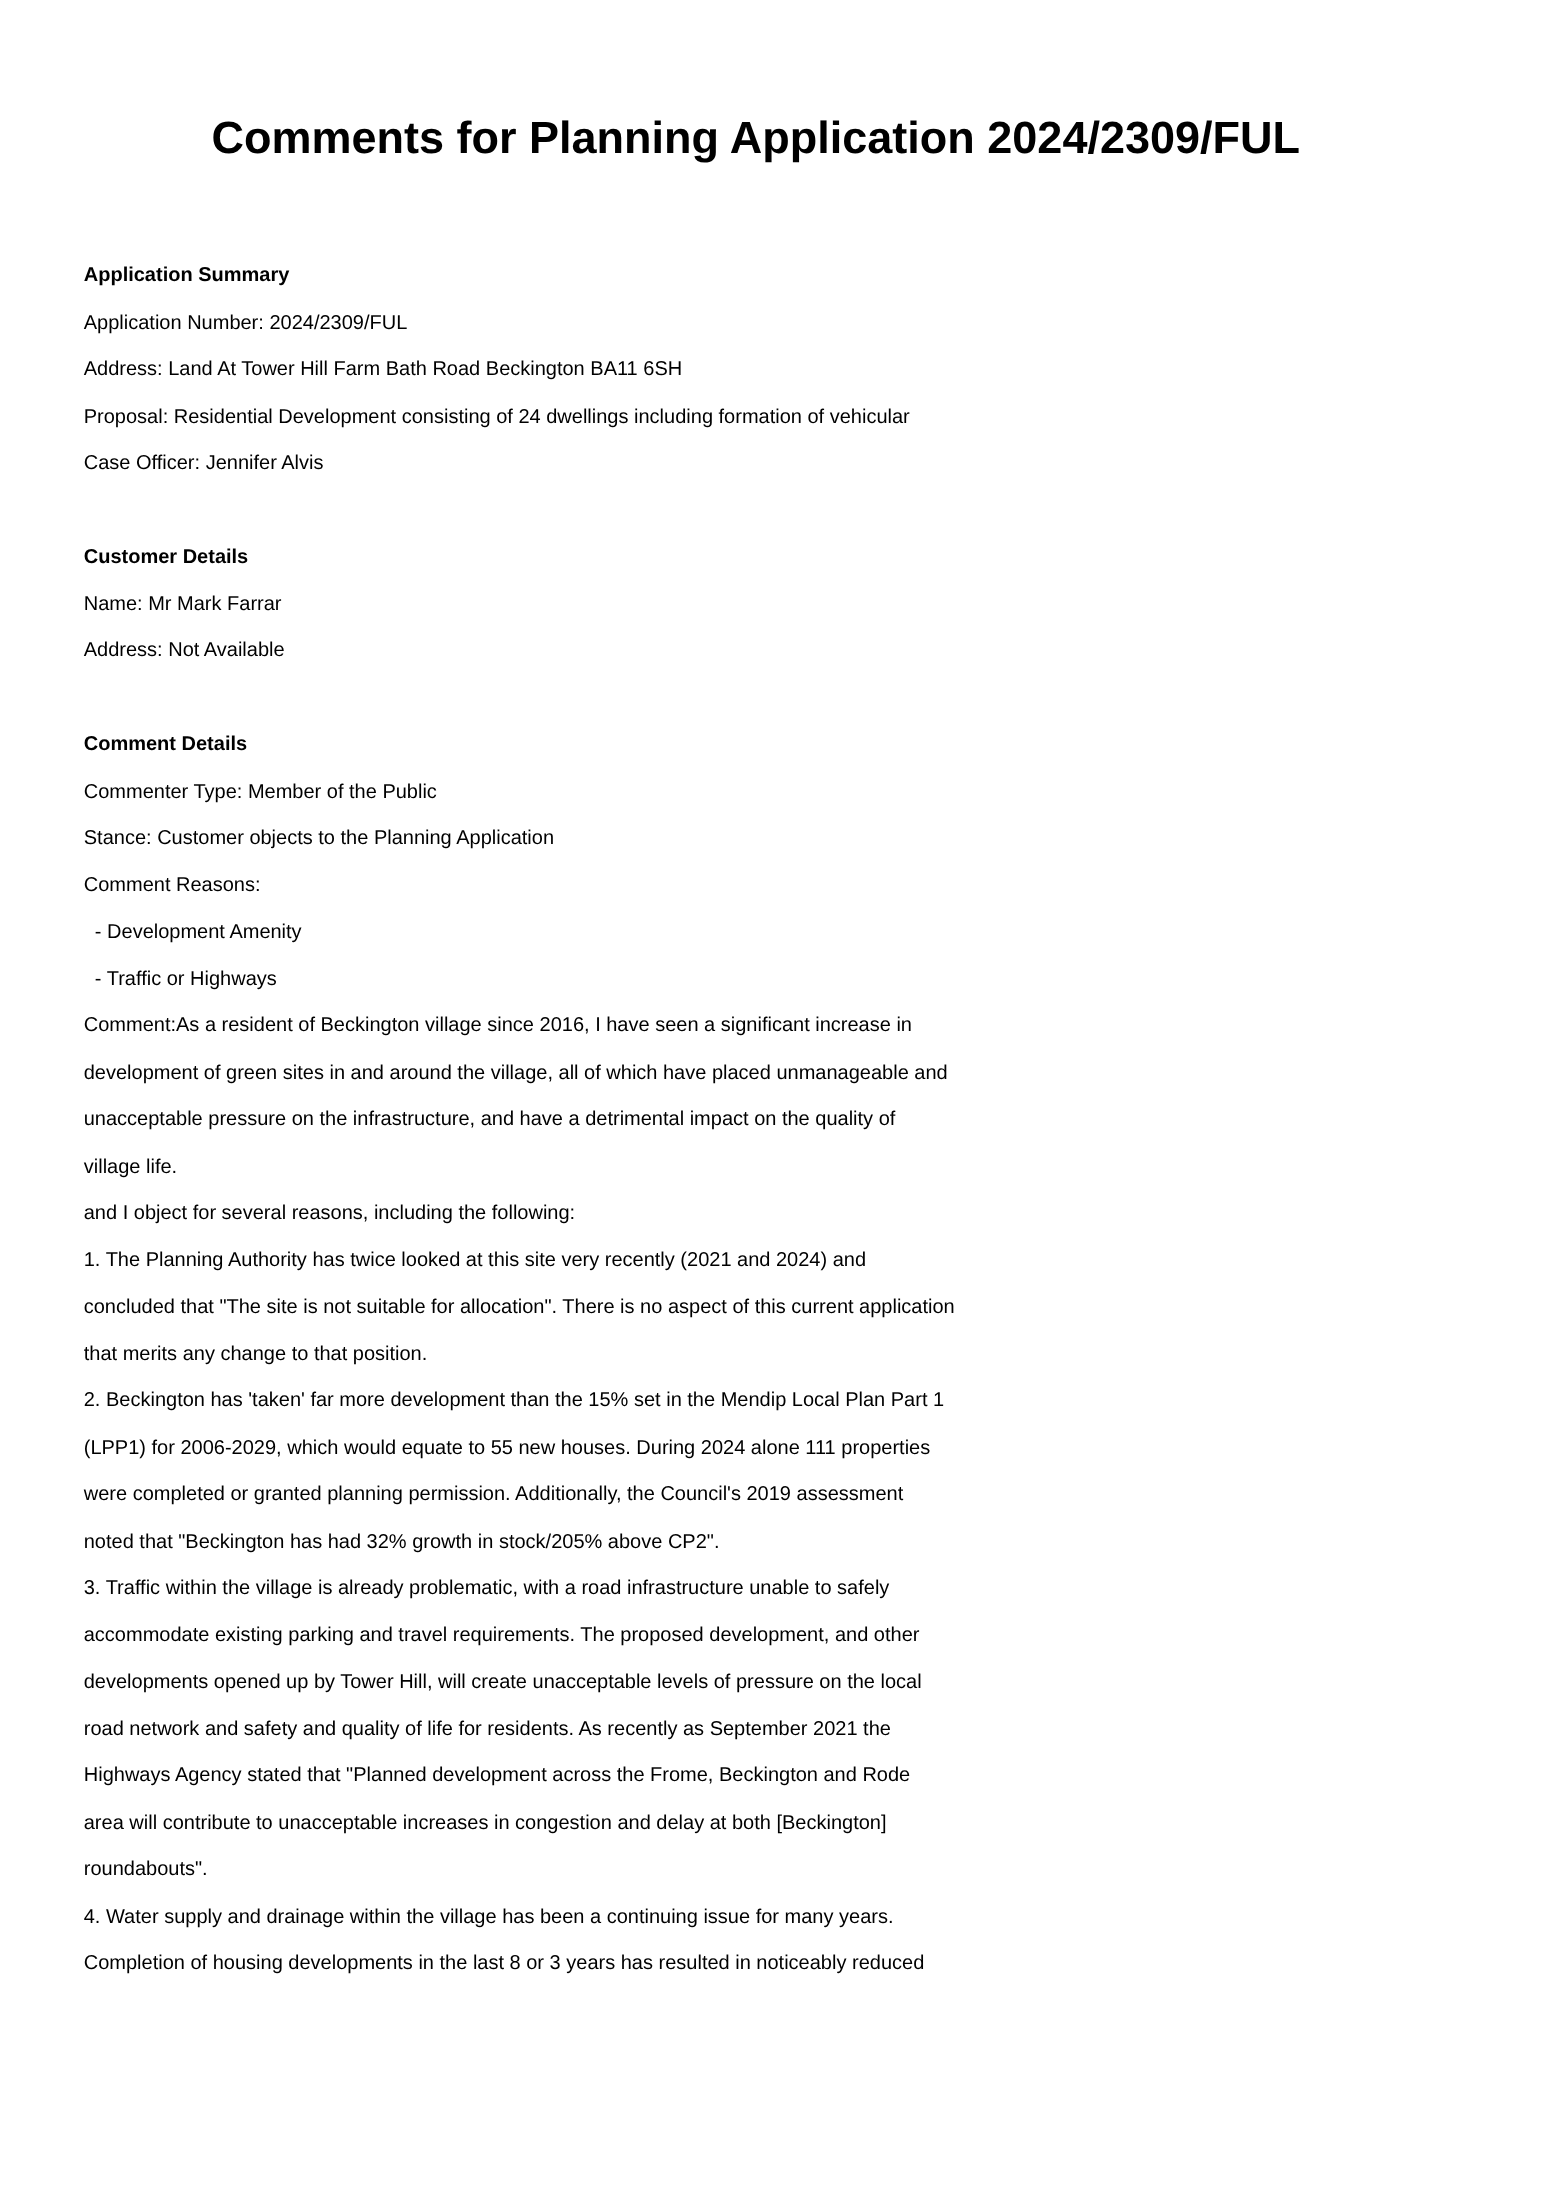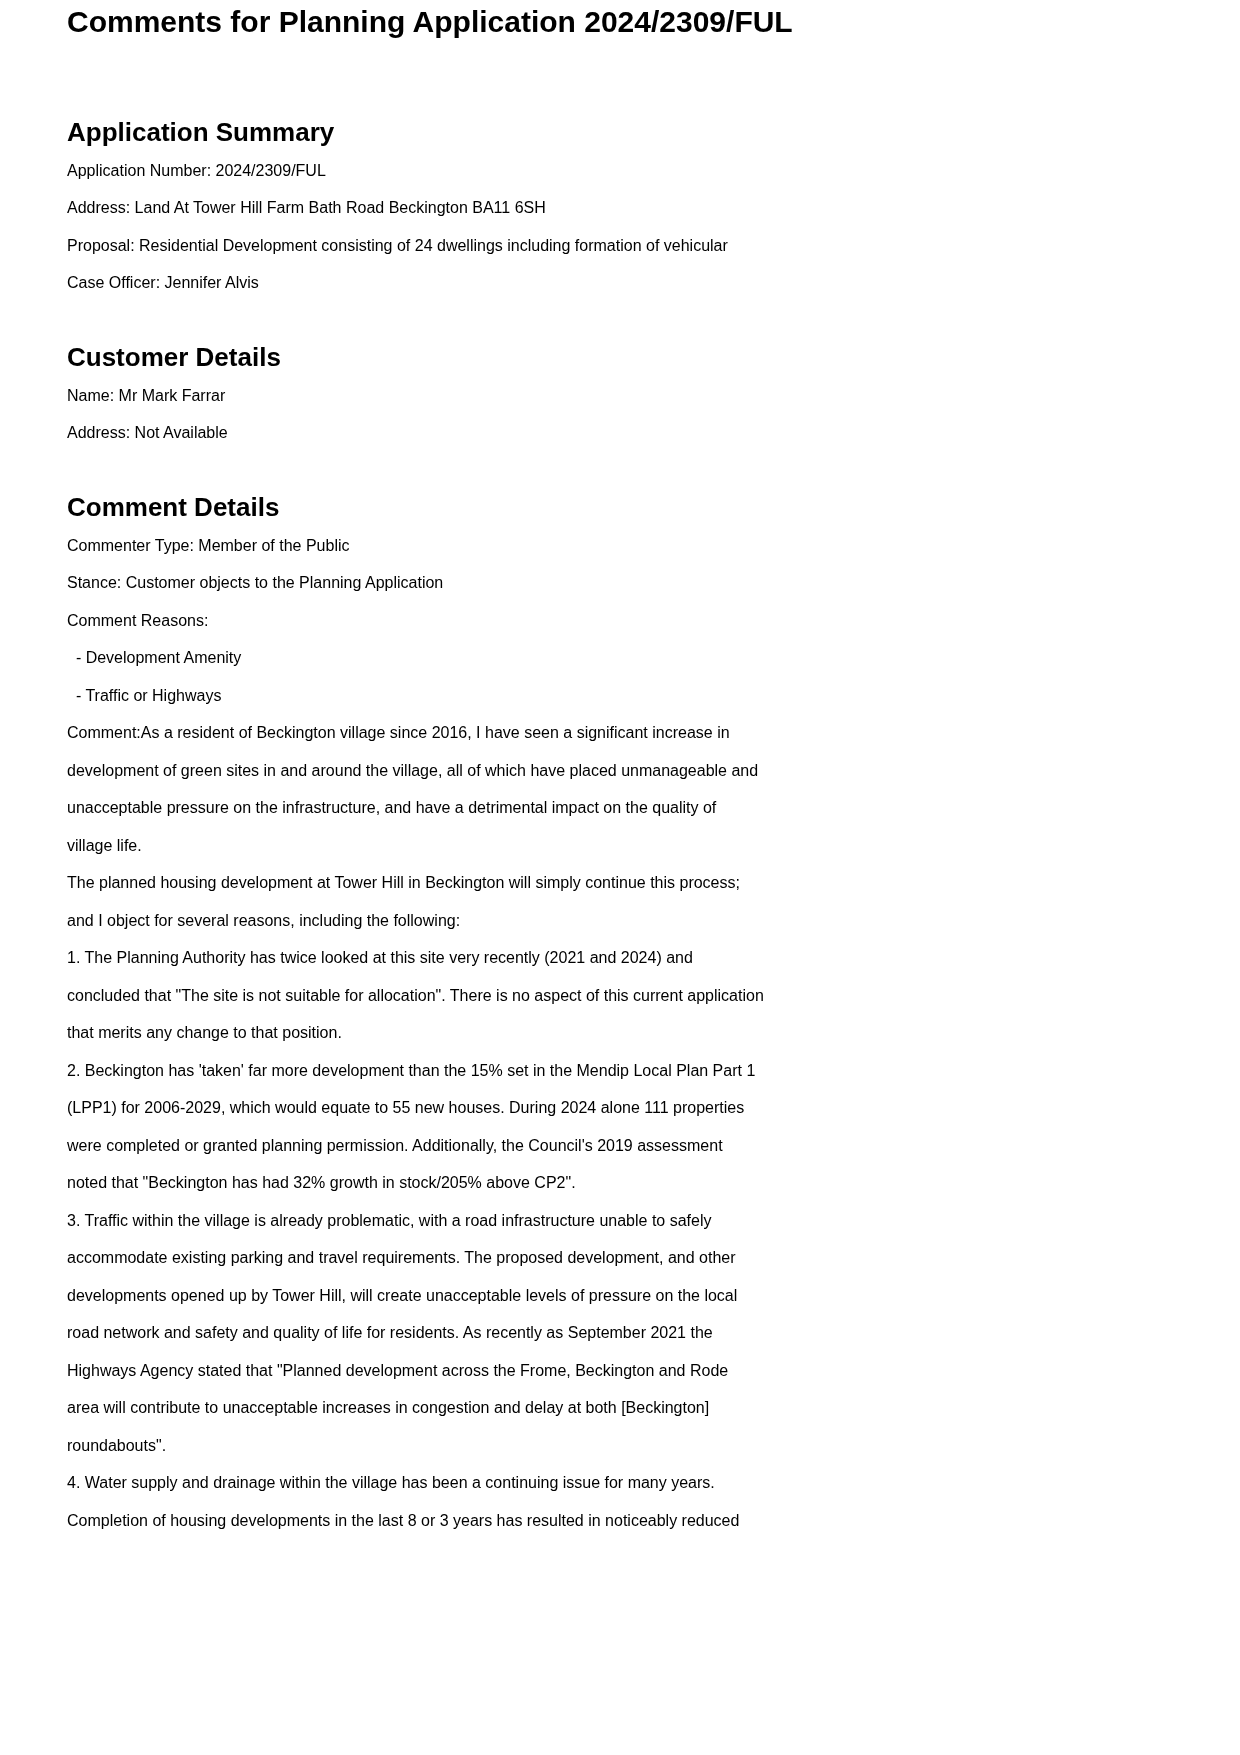--- a/index.html
+++ b/index.html
@@ -17,31 +17,32 @@
     width: 1240px;
     height: 1755px;
     background: #ffffff;
     position: relative;
   }
   .content {
     margin-left: 67px;
     width: 973px;
   }
   .doc-title {
+    margin-top: 88px;
     line-height: 44px;
-    font-size: 30px;
+    font-size: 36px;
     font-weight: bold;
-    text-align: left;
+    text-align: right;
     white-space: pre;
   }
   .section { }
   .section.first { margin-top: 70px; }
   .section.gap { margin-top: 37.5px; }
   .section-heading {
-    font-size: 26px;
+    font-size: 16px;
     font-weight: bold;
     line-height: 37.5px;
     height: 37.5px;
     white-space: pre;
   }
   .line {
     font-size: 16px;
     line-height: 37.5px;
     height: 37.5px;
     white-space: pre;
@@ -73,21 +74,20 @@
       <div class="section-heading">Comment Details</div>
       <div class="line">Commenter Type: Member of the Public</div>
       <div class="line">Stance: Customer objects to the Planning Application</div>
       <div class="line">Comment Reasons:</div>
       <div class="line">  - Development Amenity</div>
       <div class="line">  - Traffic or Highways</div>
       <div class="line">Comment:As a resident of Beckington village since 2016, I have seen a significant increase in</div>
       <div class="line">development of green sites in and around the village, all of which have placed unmanageable and</div>
       <div class="line">unacceptable pressure on the infrastructure, and have a detrimental impact on the quality of</div>
       <div class="line">village life.</div>
-      <div class="line">The planned housing development at Tower Hill in Beckington will simply continue this process;</div>
       <div class="line">and I object for several reasons, including the following:</div>
       <div class="line">1. The Planning Authority has twice looked at this site very recently (2021 and 2024) and</div>
       <div class="line">concluded that "The site is not suitable for allocation". There is no aspect of this current application</div>
       <div class="line">that merits any change to that position.</div>
       <div class="line">2. Beckington has 'taken' far more development than the 15% set in the Mendip Local Plan Part 1</div>
       <div class="line">(LPP1) for 2006-2029, which would equate to 55 new houses. During 2024 alone 111 properties</div>
       <div class="line">were completed or granted planning permission. Additionally, the Council's 2019 assessment</div>
       <div class="line">noted that "Beckington has had 32% growth in stock/205% above CP2".</div>
       <div class="line">3. Traffic within the village is already problematic, with a road infrastructure unable to safely</div>
       <div class="line">accommodate existing parking and travel requirements. The proposed development, and other</div>

